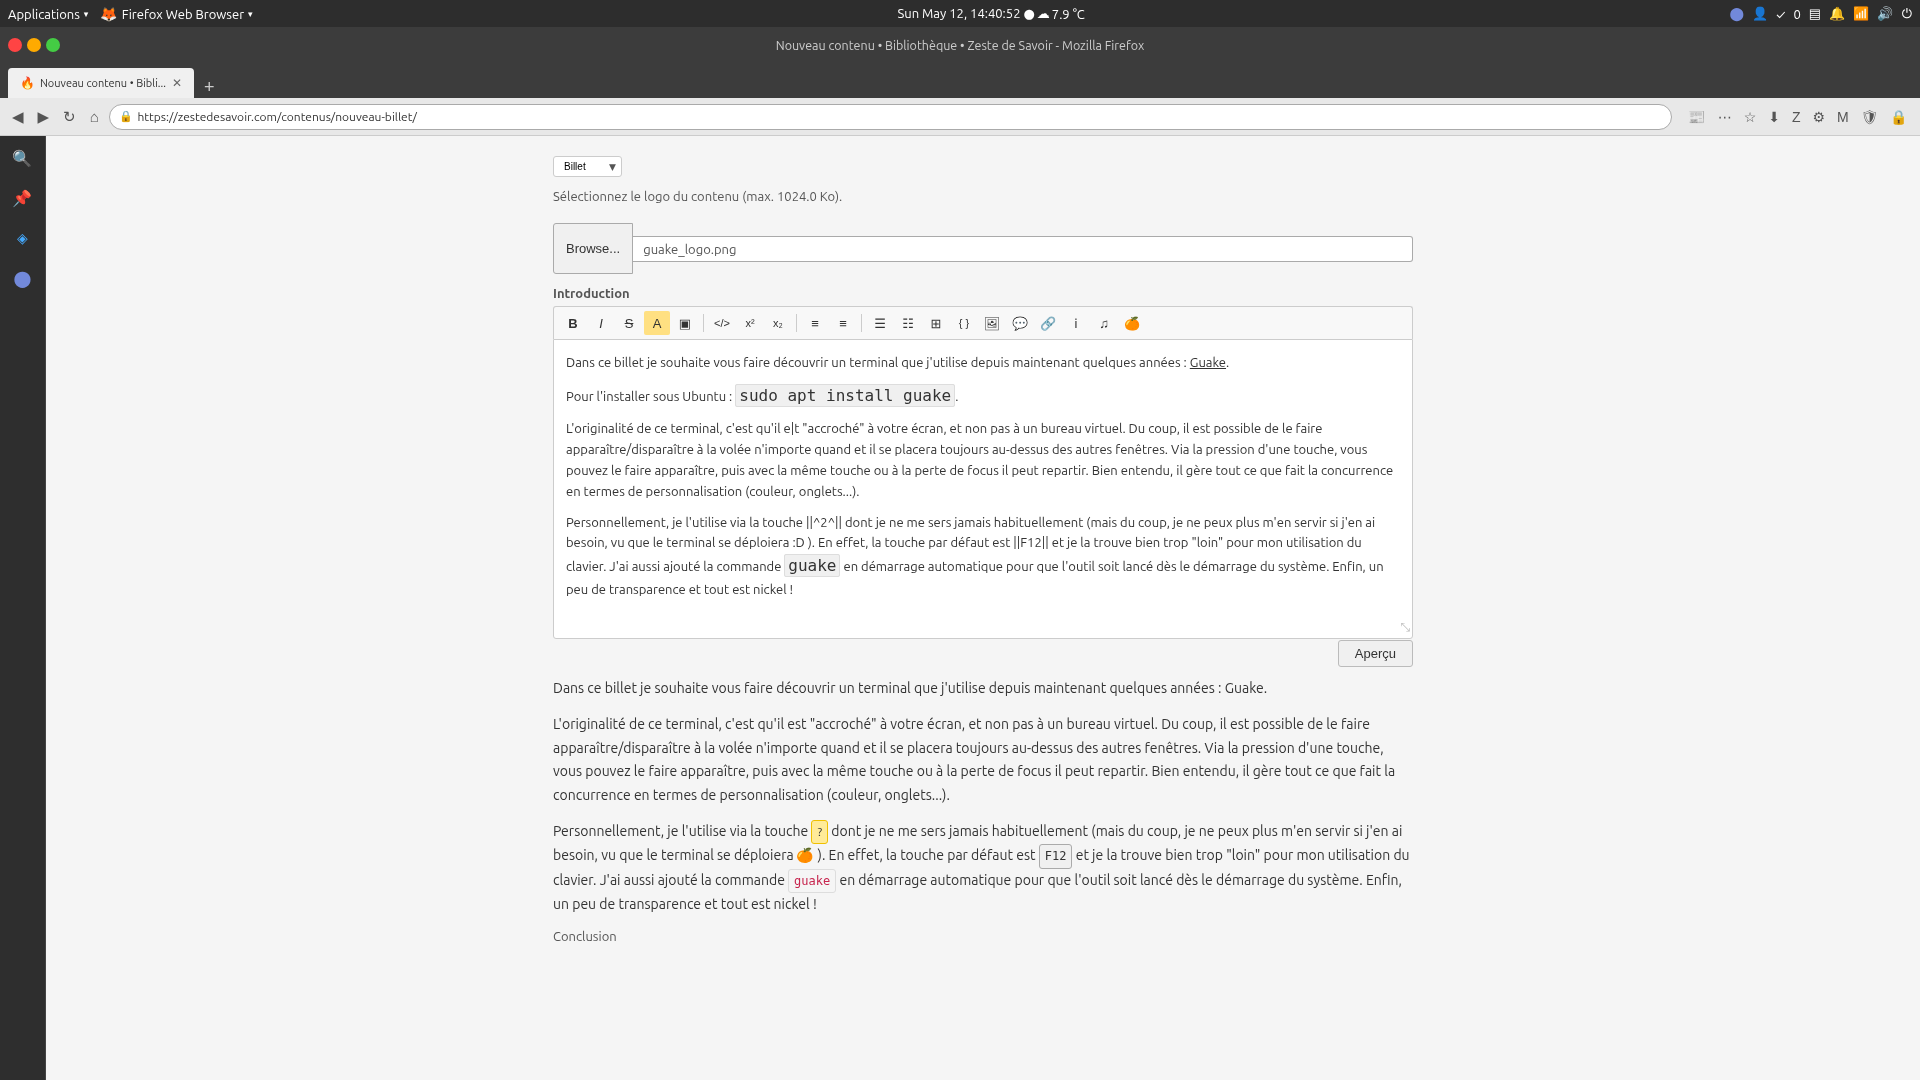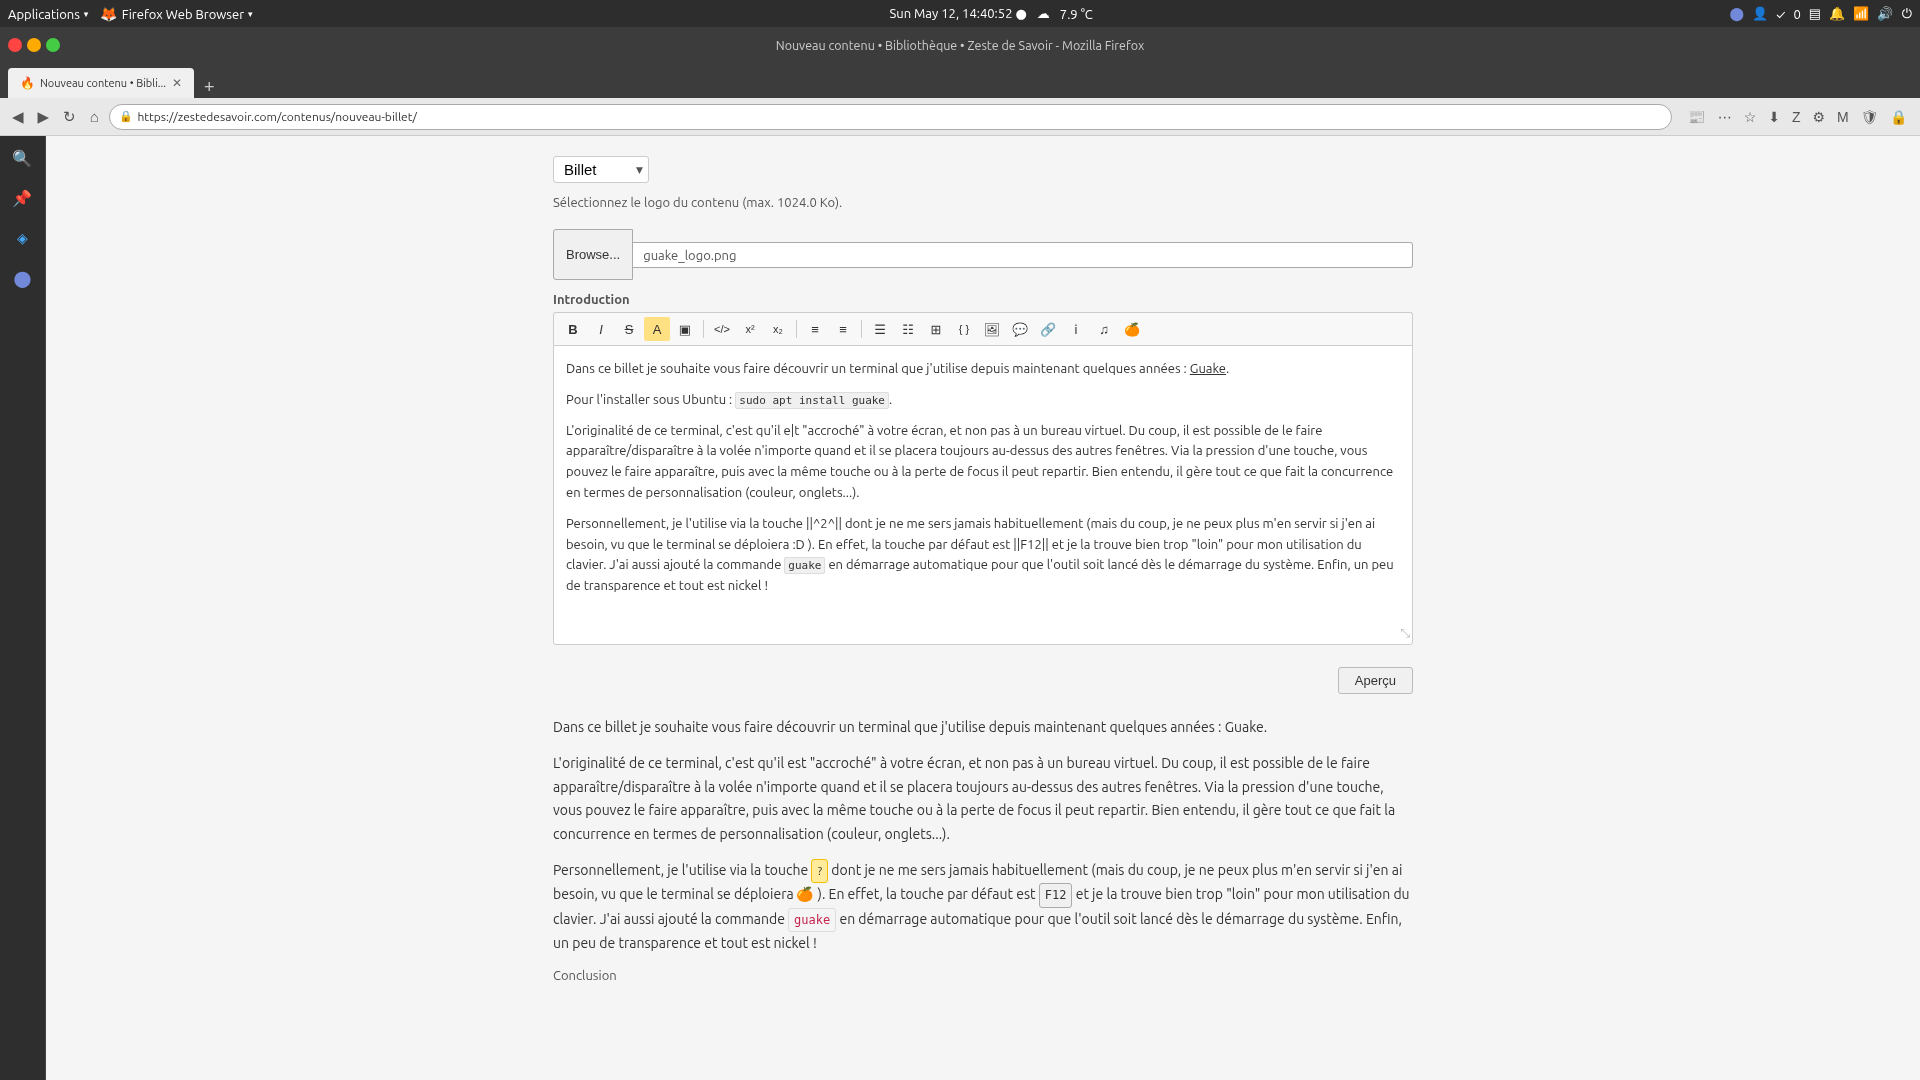--- a/index.html
+++ b/index.html
@@ -10,21 +10,21 @@
       background: #2d2d2d;
       color: #fff;
       height: 27px;
       display: flex;
       align-items: center;
       justify-content: space-between;
       padding: 0 8px;
       font-size: 13px;
     }
     .system-bar-left { display: flex; align-items: center; gap: 12px; }
-    .system-bar-center { display: flex; align-items: center; gap: 10px; text-align: right; }
+    .system-bar-center { display: flex; align-items: center; gap: 2px; text-align: right; }
     .system-bar-right { display: flex; align-items: center; gap: 8px; }
     .app-menu { display: flex; align-items: center; gap: 4px; cursor: pointer; }
     .app-menu-arrow { font-size: 9px; }
     .tab-bar {
       display: flex;
       align-items: flex-end;
       padding: 6px 8px 0 70px;
       height: 38px;
       background: #3c3c3c;
     }
@@ -92,25 +92,25 @@
     }
 
     
     .content-type-select {
       display: flex;
       align-items: center;
       gap: 8px;
       margin-bottom: 12px;
     }
     .select-dropdown {
-      padding: 4px 34px 4px 10px;
+      padding: 4px 24px 4px 10px;
       border: 1px solid #ccc;
       border-radius: 3px;
       background: #fff;
-      font-size: 15px;
+      font-size: 10px;
       cursor: pointer;
       appearance: none;
       position: relative;
     }
     .select-wrapper {
       position: relative;
       display: inline-block;
     }
     .select-wrapper::after {
       content: '▼';
@@ -189,36 +189,36 @@
       resize: vertical;
       position: relative;
     }
     .editor-paragraph { margin-bottom: 10px; }
     .code-inline {
       font-family: monospace;
       background: #f0f0f0;
       border: 1px solid #ddd;
       border-radius: 2px;
       padding: 1px 3px;
-      font-size: 11px;
+      font-size: 16px;
     }
     .underline-link { text-decoration: underline; cursor: pointer; }
     .resize-handle {
       position: absolute;
       bottom: 2px;
       right: 2px;
       color: #bbb;
       font-size: 12px;
     }
 
     
     .apercu-btn {
       display: flex;
       justify-content: flex-end;
-      margin: 22px 0;
+      margin: 1px 0;
     }
     .btn-apercu {
       padding: 5px 16px;
       background: #f0f0f0;
       border: 1px solid #bbb;
       border-radius: 3px;
       cursor: pointer;
       font-size: 13px;
       color: #333;
     }

